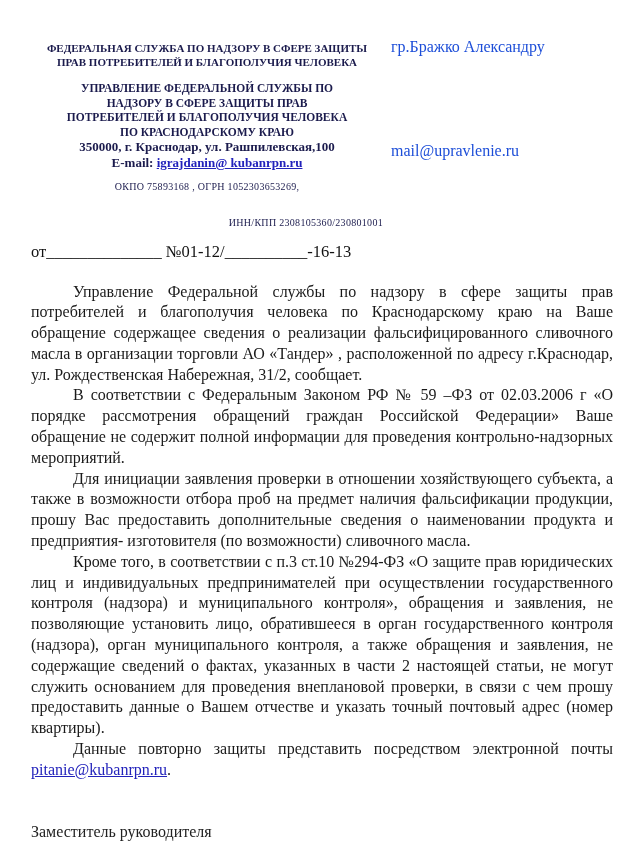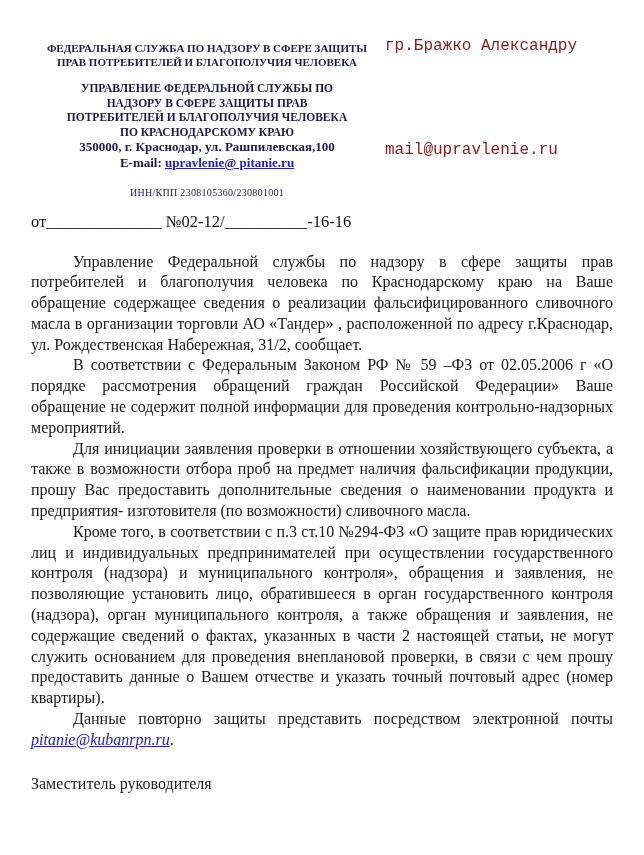--- a/index.html
+++ b/index.html
@@ -43,87 +43,86 @@
     font-weight: bold;
     font-size: 13px;
     line-height: 16px;
   }
   .lh-email {
     color: var(--link);
     text-decoration: underline;
     cursor: pointer;
   }
   .lh-okpo { font-size: 10px; line-height: 12px; margin-top: 10px; letter-spacing: 0.3px; }
-  .lh-inn  { font-size: 10px; line-height: 12px; margin-top: 16px;  letter-spacing: 0.3px; }
+  .lh-inn  { font-size: 10px; line-height: 12px; margin-top: 24px;  letter-spacing: 0.3px; text-align: right; }
   .recipient {
-    margin-left: 2px;
+    margin-left: 8px;
     padding-top: 1px;
     font-size: 16px;
     line-height: 19px;
-    color: #7f1d1d;
-    font-family: Liberation Mono, monospace;
+    color: #1d4ed8;
   }
   .recipient-email { margin-top: 85px; }
   .ref {
     margin-top: 13px;
     font-size: 16.5px;
     line-height: 20.5px;
     color: #111111;
   }
   .body-text {
     margin-top: 19px;
     font-size: 16px;
     line-height: 20.8px;
     text-align: justify;
   }
   .body-text p { margin: 0; text-indent: 42px; }
   .doc-link {
     color: var(--link);
     text-decoration: underline;
     cursor: pointer;
-    font-style: italic;
   }
   .signature {
-    margin-top: 24px;
+    margin-top: 42px;
     font-size: 16px;
     color: #222222;
   }
 </style>
 </head>
 <body>
 
 <div class="page">
 
   <div class="header">
 
     <div class="letterhead">
       <div class="lh-agency">ФЕДЕРАЛЬНАЯ СЛУЖБА ПО НАДЗОРУ В СФЕРЕ ЗАЩИТЫ ПРАВ ПОТРЕБИТЕЛЕЙ И БЛАГОПОЛУЧИЯ ЧЕЛОВЕКА</div>
       <div class="lh-dept">УПРАВЛЕНИЕ ФЕДЕРАЛЬНОЙ СЛУЖБЫ  ПО НАДЗОРУ В СФЕРЕ  ЗАЩИТЫ ПРАВ ПОТРЕБИТЕЛЕЙ И БЛАГОПОЛУЧИЯ ЧЕЛОВЕКА ПО КРАСНОДАРСКОМУ КРАЮ</div>
       <div class="lh-address">350000, г. Краснодар, ул. Рашпилевская,100</div>
       <div class="lh-email-line">
         <span>E-mail:</span>
-        <a class="lh-email">upravlenie@ pitanie.ru</a>
+        <a class="lh-email">igrajdanin@ kubanrpn.ru</a>
       </div>
+      <div class="lh-okpo">ОКПО  75893168 , ОГРН  1052303653269,</div>
       <div class="lh-inn">ИНН/КПП  2308105360/230801001</div>
     </div>
 
     <div class="recipient">
       <div class="recipient-name">гр.Бражко Александру</div>
       <div class="recipient-email">mail@upravlenie.ru</div>
     </div>
 
   </div>
 
   <div class="ref">
-    <div>от______________ №02-12/__________-16-16</div>
+    <div>от______________ №01-12/__________-16-13</div>
   </div>
 
   <div class="body-text">
     <p>Управление Федеральной службы по надзору в сфере защиты прав потребителей и благополучия человека по Краснодарскому краю на Ваше обращение содержащее сведения о реализации фальсифицированного сливочного масла в организации торговли АО «Тандер» , расположенной по адресу г.Краснодар, ул. Рождественская Набережная, 31/2,  сообщает.</p>
-    <p>В соответствии с Федеральным Законом РФ № 59 –ФЗ от 02.05.2006 г «О порядке рассмотрения обращений граждан Российской Федерации» Ваше обращение не содержит полной информации для проведения контрольно-надзорных мероприятий.</p>
+    <p>В соответствии с Федеральным Законом РФ № 59 –ФЗ от 02.03.2006 г «О порядке рассмотрения обращений граждан Российской Федерации» Ваше обращение не содержит полной информации для проведения контрольно-надзорных мероприятий.</p>
     <p>Для инициации заявления проверки в отношении хозяйствующего субъекта, а также в возможности отбора проб на предмет наличия фальсификации продукции,  прошу Вас предоставить дополнительные сведения о наименовании продукта и предприятия- изготовителя (по возможности) сливочного масла.</p>
     <p>Кроме того, в соответствии с п.3 ст.10 №294-ФЗ «О защите прав юридических лиц и индивидуальных предпринимателей при осуществлении государственного контроля (надзора) и муниципального контроля», обращения и заявления, не позволяющие установить лицо, обратившееся в орган государственного контроля (надзора), орган муниципального контроля, а также обращения и заявления, не содержащие сведений о фактах, указанных в части 2 настоящей статьи, не могут служить основанием для проведения внеплановой проверки, в связи с чем прошу предоставить данные о Вашем отчестве и указать точный почтовый адрес (номер квартиры).</p>
     <p><span>Данные повторно защиты представить посредством электронной почты </span><a class="doc-link">pitanie@kubanrpn.ru</a><span>.</span></p>
   </div>
 
   <div class="signature">Заместитель руководителя</div>
 
 </div>
 
 </body></html>

